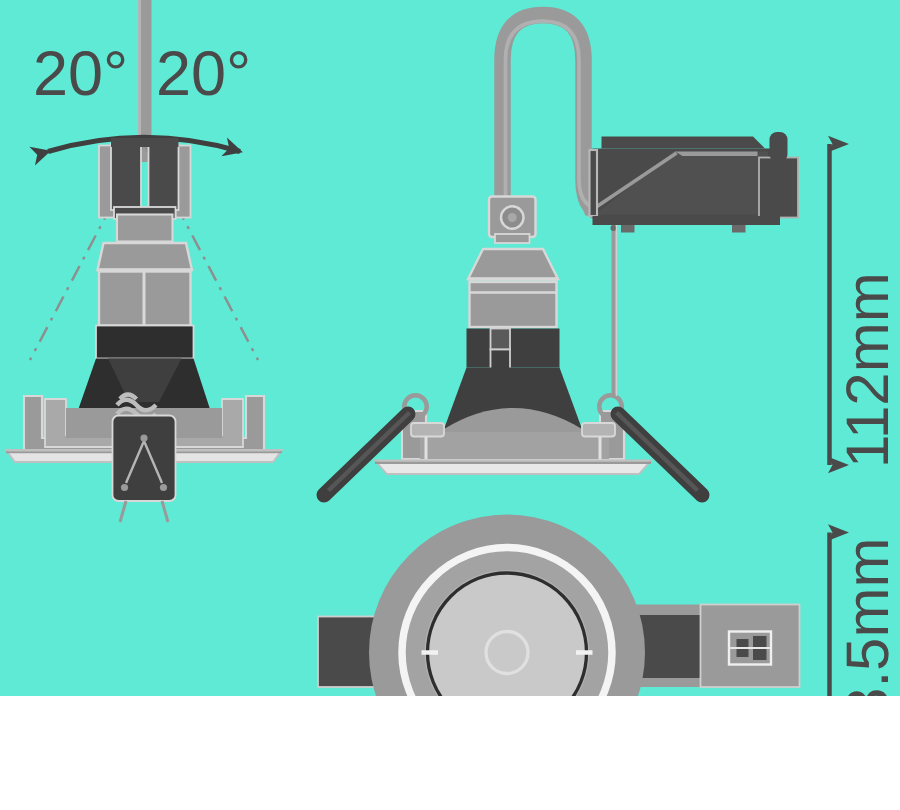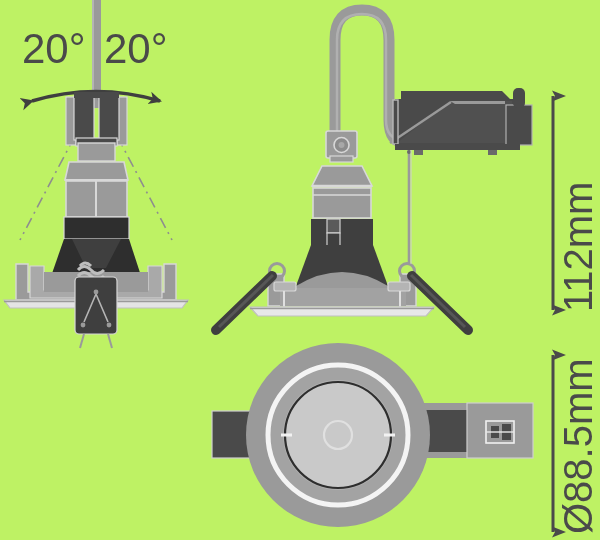--- a/index.html
+++ b/index.html
@@ -7,22 +7,22 @@
     margin: 0;
     padding: 0;
     background: #ffffff;
   }
   body {
     font-family: "Liberation Sans", sans-serif;
   }
   #sheet {
     position: relative;
     width: 600px;
-    height: 540px;
-    background: #bef264;
+    height: 464px;
+    background: #5eead4;
     overflow: hidden;
   }
   #sheet svg {
     display: block;
   }
   .dim-text {
     font-family: "Liberation Sans", sans-serif;
     font-size: 40px;
     font-weight: 400;
     fill: #4a4a4a;

